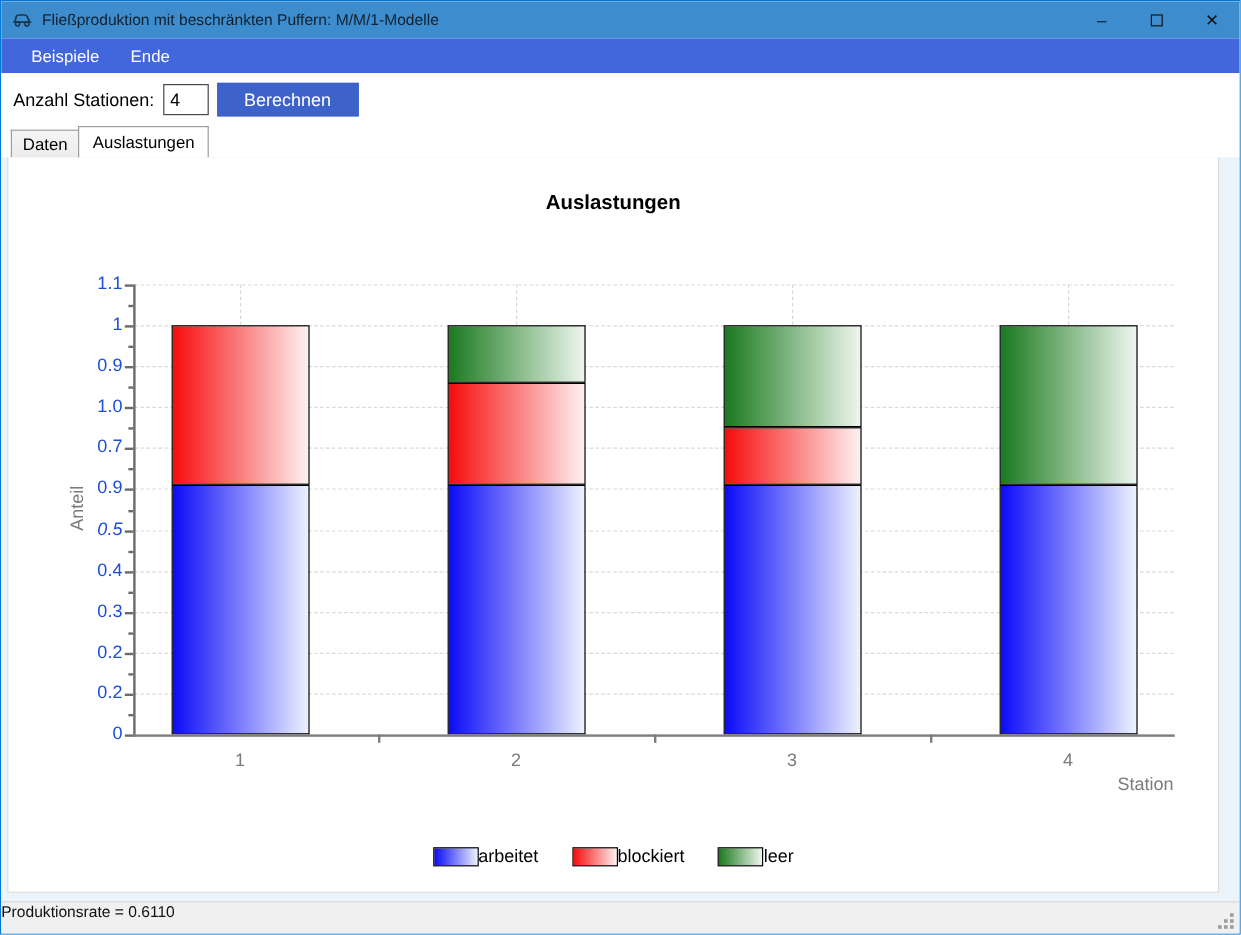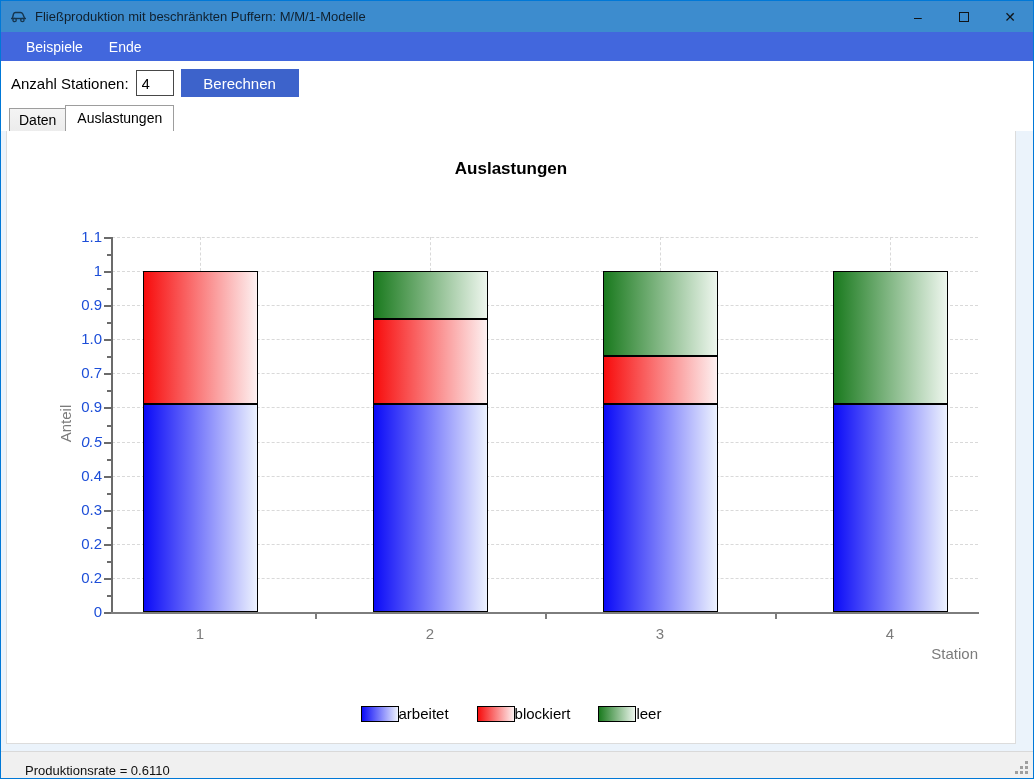--- a/index.html
+++ b/index.html
@@ -46,22 +46,22 @@
   .ylab   { position:absolute; font-size:15px; color:#1d4ed8; text-align:right; width:40px; }
   .xlab   { position:absolute; font-size:15px; color:#7b7b7b; text-align:center; width:115px; }
   .axis-title-x { position:absolute; font-size:15px; color:#7b7b7b; text-align:right; }
   .axis-title-y { position:absolute; font-size:15px; color:#7b7b7b; transform:rotate(-90deg); transform-origin:center; }
   .bar-seg { position:absolute; border:1px solid #000; }
   .legend { position:absolute; left:0; width:100%; display:flex; justify-content:center; gap:28px; align-items:center; }
   .legend-item { display:flex; align-items:center; }
   .legend-swatch { width:38px; height:16px; border:1px solid #000; }
   .legend-label { font-size:15px; color:#000; }
   
-  .statusbar { height:27px; background:#f0f0f0; border-top:1px solid #d9d9d9; display:flex; align-items:flex-end;
-               padding-left:24px; flex:0 0 auto; position:relative; }
+  .statusbar { height:27px; background:#f0f0f0; border-top:1px solid #d9d9d9; display:flex; align-items:flex-start;
+               padding-left:0; flex:0 0 auto; position:relative; }
   .status-text { font-size:13px; color:#111; }
   .grip { position:absolute; right:4px; bottom:4px; width:14px; height:14px; }
   .grip::before { content:""; position:absolute; left:0; bottom:0; width:3px; height:3px; background:#9e9e9e;
                   box-shadow:5px 0 #9e9e9e,10px 0 #9e9e9e,5px -5px #9e9e9e,10px -5px #9e9e9e,10px -10px #9e9e9e; }
 </style>
 </head>
 <body>
 
 <div class="window">
 

